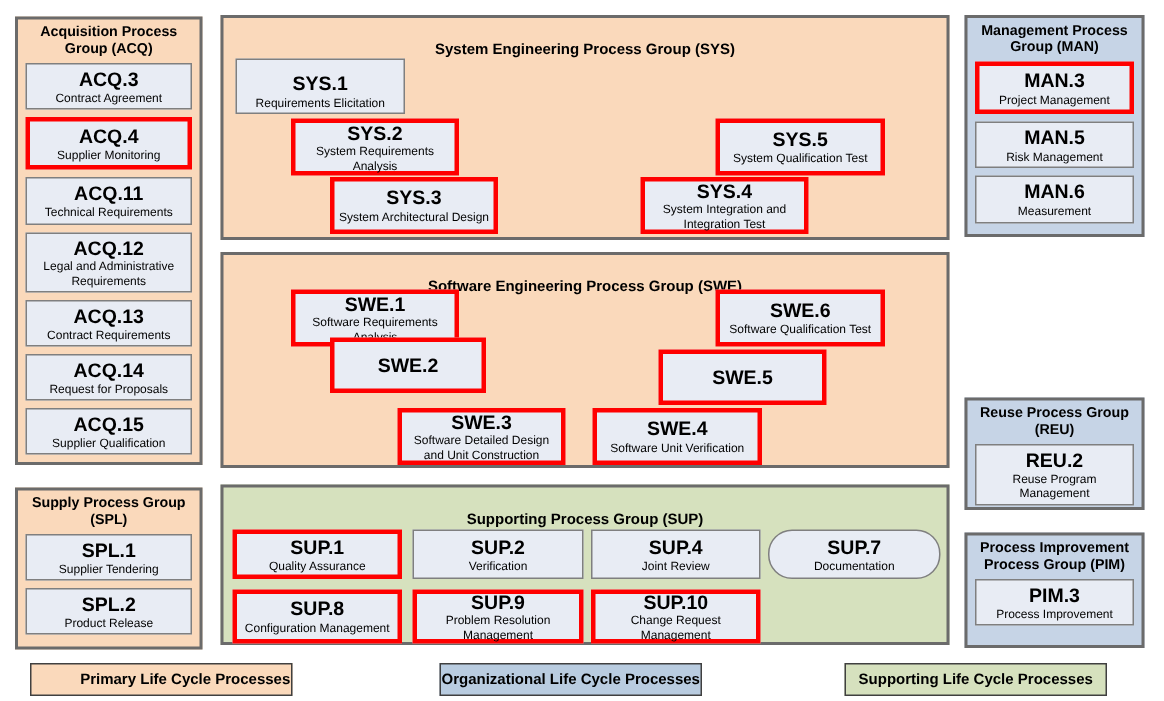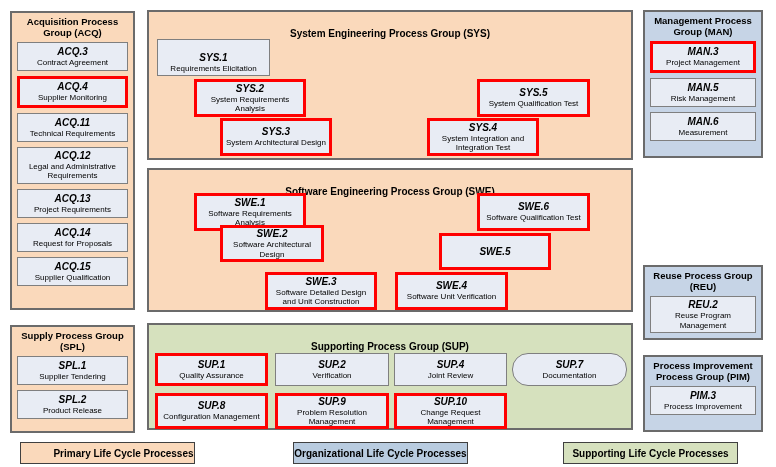--- a/index.html
+++ b/index.html
@@ -28,21 +28,21 @@
 
   .stack{display:flex;flex-direction:column;gap:5px;padding:2px 5px 5px 5px;}
 
   .pbox{
     background:var(--item-fill);
     border:1px solid var(--item-border);
     display:flex;flex-direction:column;justify-content:center;align-items:center;
     text-align:center;min-height:29px;padding:2px 1px;
   }
   .pbox.hl{border:3px solid var(--highlight-border);}
-  .pbox .pid{font-weight:bold;font-size:10px;line-height:1.2;font-style:italic;}
+  .pbox .pid{font-weight:bold;font-size:13px;line-height:1.2;}
   .pbox .plabel{font-size:8px;line-height:1.18;}
 
   .abs{position:absolute;}
 
   .legend-box{
     position:absolute;height:22px;border:1px solid #404040;
     display:flex;align-items:center;justify-content:center;
     font-weight:bold;font-size:10px;
   }
   .legend-primary{background:var(--primary-fill);padding-left:32px;}
@@ -68,21 +68,21 @@
       <div class="pbox">
         <div class="pid">ACQ.11</div>
         <div class="plabel">Technical Requirements</div>
       </div>
       <div class="pbox">
         <div class="pid">ACQ.12</div>
         <div class="plabel">Legal and Administrative Requirements</div>
       </div>
       <div class="pbox">
         <div class="pid">ACQ.13</div>
-        <div class="plabel">Project Requirements</div>
+        <div class="plabel">Contract Requirements</div>
       </div>
       <div class="pbox">
         <div class="pid">ACQ.14</div>
         <div class="plabel">Request for Proposals</div>
       </div>
       <div class="pbox">
         <div class="pid">ACQ.15</div>
         <div class="plabel">Supplier Qualification</div>
       </div>
     </div>
@@ -127,21 +127,20 @@
   </section>
 
   <section class="group g-primary center-group" style="left:147px;top:168px;width:486px;height:144px;">
     <div class="group-title">Software Engineering Process Group (SWE)</div>
     <div class="pbox abs hl" style="left:45px;top:23px;width:112px;height:38px;">
       <div class="pid">SWE.1</div>
       <div class="plabel">Software Requirements Analysis</div>
     </div>
     <div class="pbox abs hl" style="left:71px;top:55px;width:104px;height:37px;">
       <div class="pid">SWE.2</div>
-      <div class="plabel">Software Architectural Design</div>
     </div>
     <div class="pbox abs hl" style="left:116px;top:102px;width:112px;height:38px;">
       <div class="pid">SWE.3</div>
       <div class="plabel">Software Detailed Design and Unit Construction</div>
     </div>
     <div class="pbox abs hl" style="left:328px;top:23px;width:113px;height:38px;">
       <div class="pid">SWE.6</div>
       <div class="plabel">Software Qualification Test</div>
     </div>
     <div class="pbox abs hl" style="left:290px;top:63px;width:112px;height:37px;">

